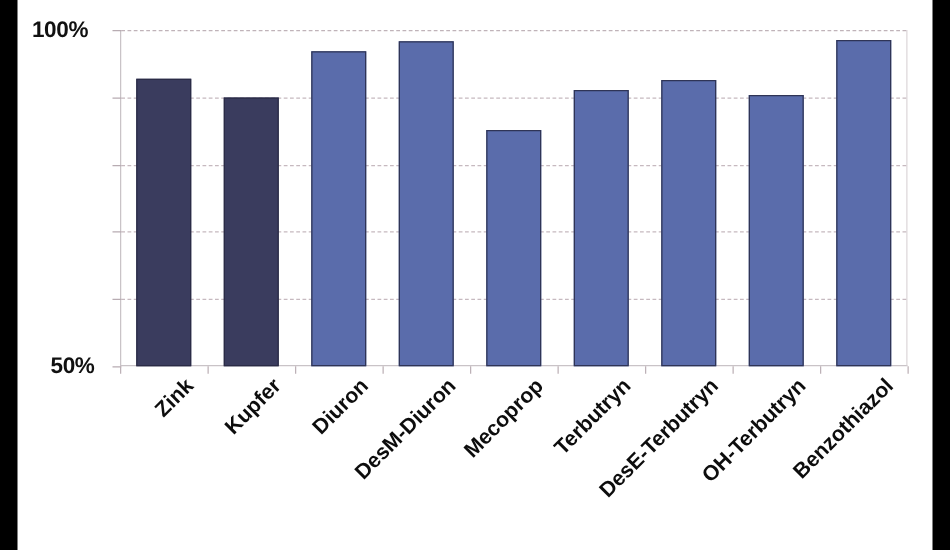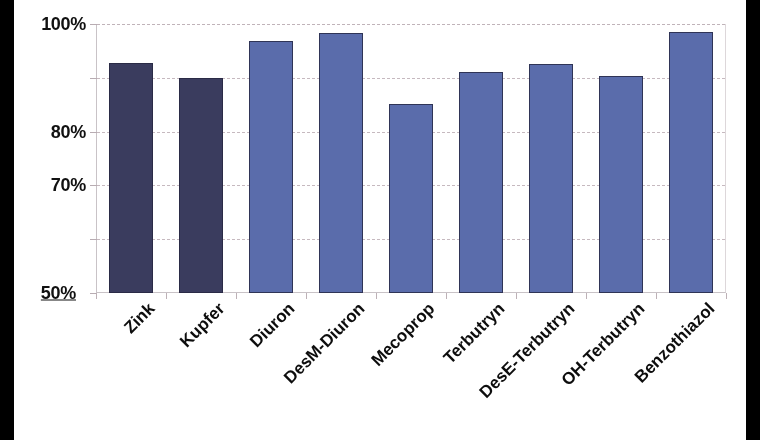--- a/index.html
+++ b/index.html
@@ -53,21 +53,21 @@
     right: 0;
     height: 0;
     border-top: 1.5px dashed #c6b9bf;
   }
   .gridline.top-line { border-top-color: #c0b3b9; }
 
   .ytick-label {
     position: absolute;
     right: 0;
     width: 76px;
-    text-align: right;
+    text-align: center;
     font-size: 18px;
     font-weight: bold;
     color: #111111;
     letter-spacing: -0.3px;
     transform: translateY(-50%);
     font-family: "Liberation Sans", sans-serif;
   }
   .ytick-mark {
     position: absolute;
     width: 7px;
@@ -157,26 +157,24 @@
         <div class="xlabel" style="left: 329px;">Mecoprop</div>
         <div class="xlabel" style="left: 399px;">Terbutryn</div>
         <div class="xlabel" style="left: 469px;">DesE-Terbutryn</div>
         <div class="xlabel" style="left: 539px;">OH-Terbutryn</div>
         <div class="xlabel" style="left: 609px;">Benzothiazol</div>
       </div>
 
   <div class="ytick-label" style="top: 24px; left: 10px;">100%</div>
       <div class="ytick-mark" style="top: 24px; left: 90px;"></div>
       <div class="ytick-mark" style="top: 77.8px; left: 90px;"></div>
-      <div class="ytick-label" style="top: 131.6px; left: 10px;">80%</div>
       <div class="ytick-mark" style="top: 131.6px; left: 90px;"></div>
-      <div class="ytick-label" style="top: 185.4px; left: 10px;">70%</div>
       <div class="ytick-mark" style="top: 185.4px; left: 90px;"></div>
       <div class="ytick-mark" style="top: 239.2px; left: 90px;"></div>
-      <div class="ytick-label" style="top: 293px; left: 0; text-decoration: underline;">50%</div>
+      <div class="ytick-label" style="top: 293px; left: 20px;">50%</div>
       <div class="ytick-mark" style="top: 293px; left: 90px;"></div>
       <div class="xtick-mark" style="left: 96px; top: 293px;"></div>
       <div class="xtick-mark" style="left: 166px; top: 293px;"></div>
       <div class="xtick-mark" style="left: 236px; top: 293px;"></div>
       <div class="xtick-mark" style="left: 306px; top: 293px;"></div>
       <div class="xtick-mark" style="left: 376px; top: 293px;"></div>
       <div class="xtick-mark" style="left: 446px; top: 293px;"></div>
       <div class="xtick-mark" style="left: 516px; top: 293px;"></div>
       <div class="xtick-mark" style="left: 586px; top: 293px;"></div>
       <div class="xtick-mark" style="left: 656px; top: 293px;"></div>

